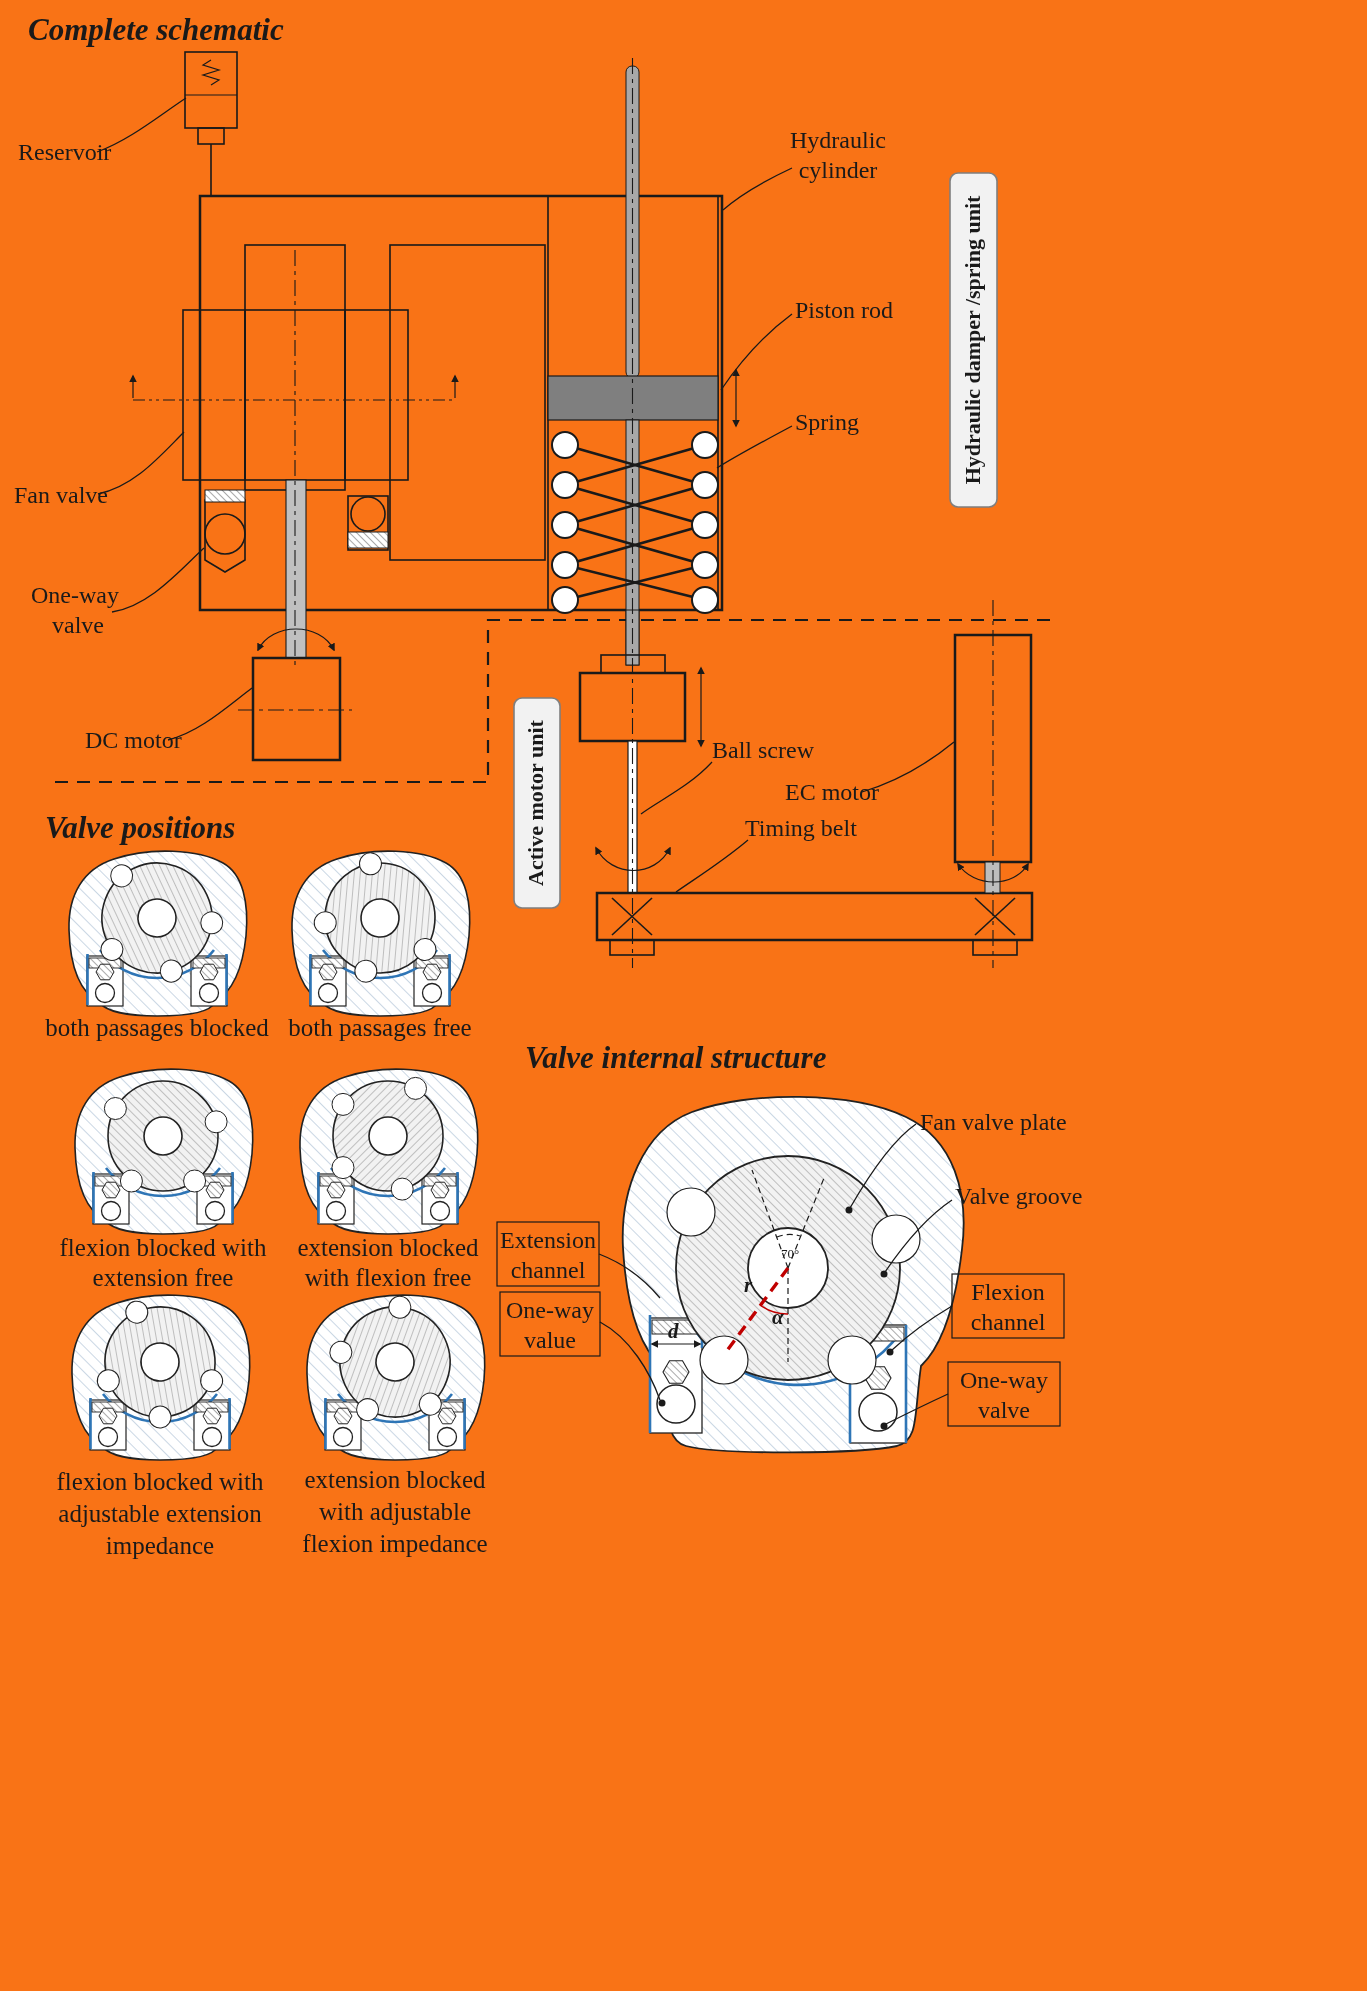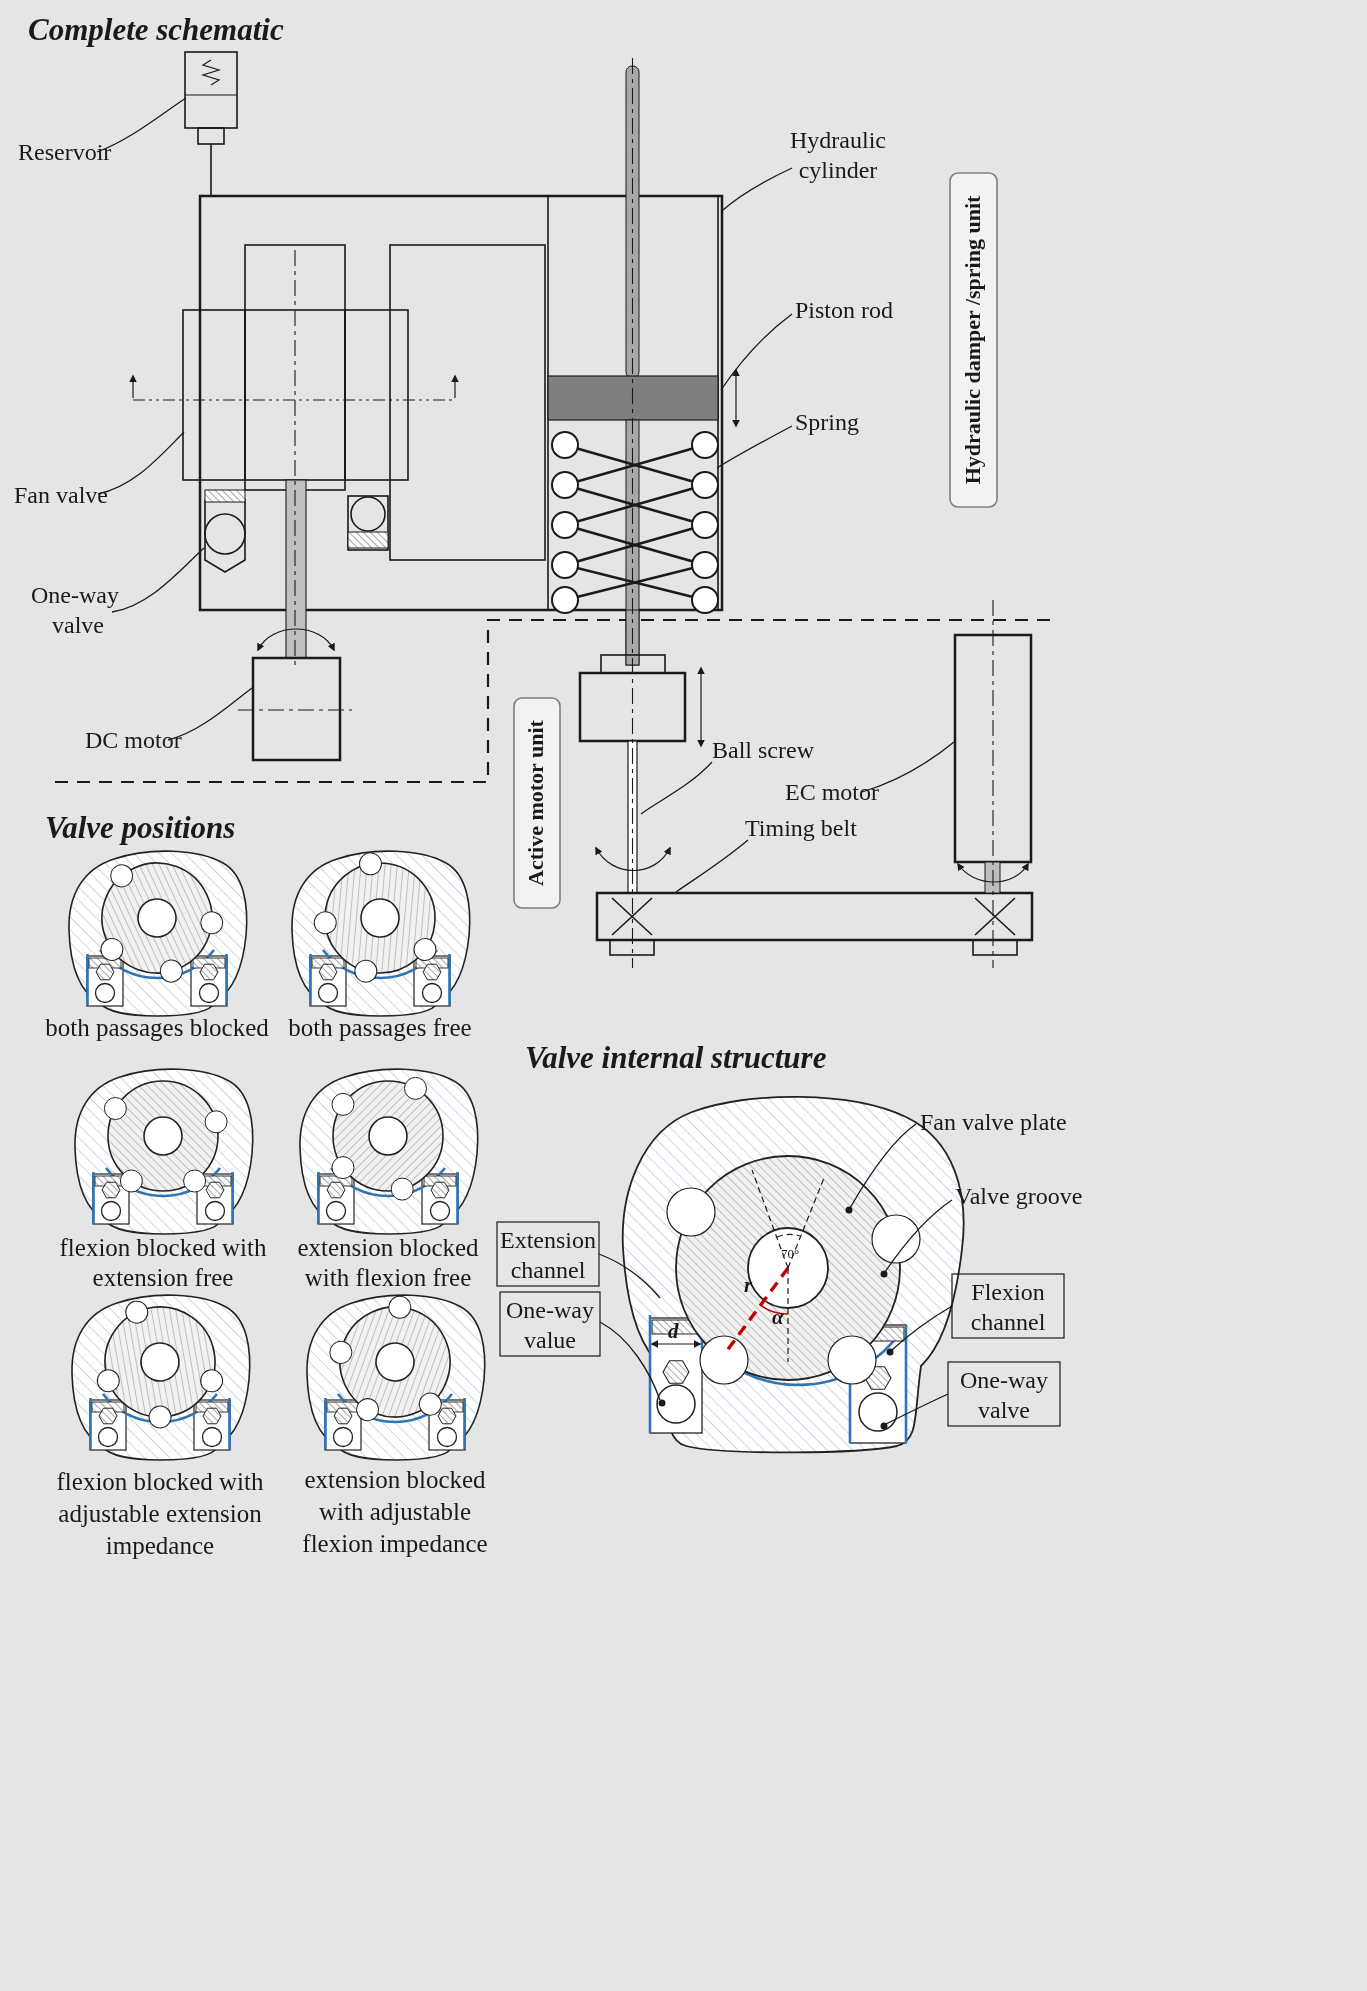--- a/index.html
+++ b/index.html
@@ -1,16 +1,16 @@
 <!DOCTYPE html>
 <html><head>
 <meta charset="utf-8">
 <style>
   html,body{margin:0;padding:0;background:#ffffff;}
-  .page{position:relative;width:1367px;height:1991px;background:#e5e5e5;overflow:hidden;}
+  .page{position:relative;width:1367px;height:1991px;background:#f97316;overflow:hidden;}
   svg{position:absolute;left:0;top:0;}
   text{font-family:"Liberation Serif",serif;fill:#1a1a1a;}
   .title{font-size:31px;font-weight:bold;font-style:italic;}
   .lbl{font-size:24px;}
   .cap{font-size:25px;text-anchor:middle;}
   .rotlbl{font-size:22px;font-weight:bold;text-anchor:middle;}
   .small{font-size:13px;}
   .dim{font-size:21px;font-weight:bold;font-style:italic;}
   .ln{fill:none;stroke:#1a1a1a;stroke-width:2.5;}
   .ln2{fill:none;stroke:#1a1a1a;stroke-width:1.6;}

